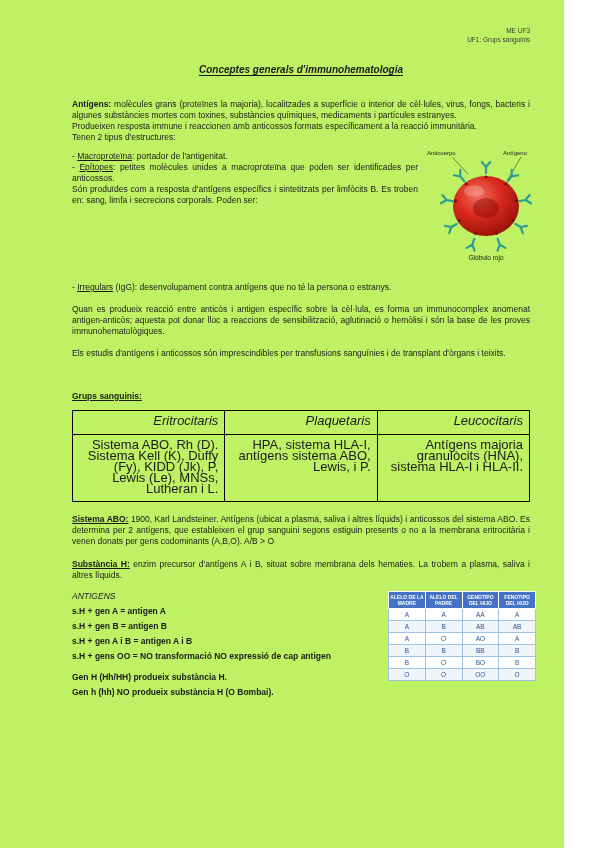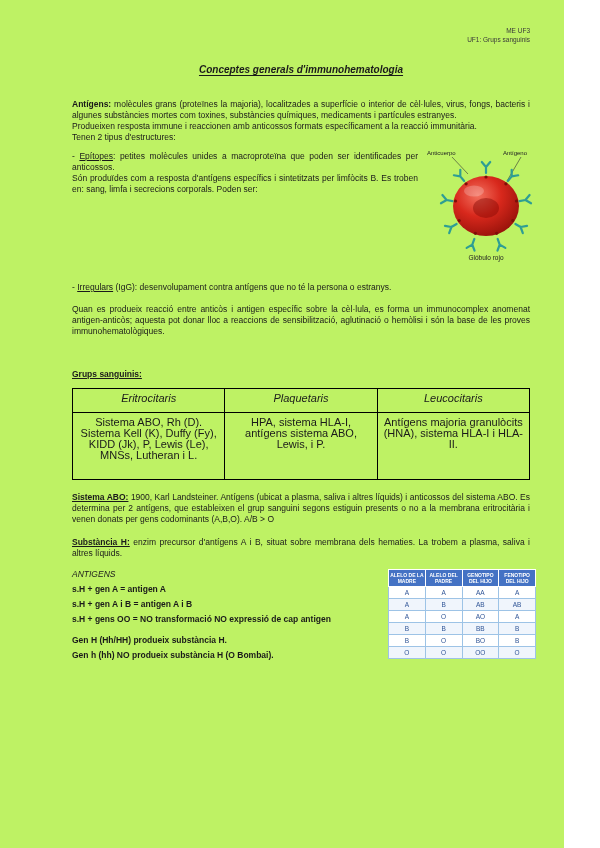--- a/index.html
+++ b/index.html
@@ -13,21 +13,21 @@
   .mt12{margin-top:12px;}
   .mt24{margin-top:24px;}
   .term{font-weight:bold;}
   .u{text-decoration:underline;}
   .bu{font-weight:bold;text-decoration:underline;}
   .narrow{margin-right:112px;}
   .wrap-fig{position:relative;min-height:120px;margin-top:8px;}
   .cell-figure{position:absolute;top:-4px;right:-14px;width:118px;margin:0;padding:0;}
   .section-heading{margin-top:32px;font-weight:bold;text-decoration:underline;}
   table.main{width:100%;border-collapse:collapse;margin-top:8px;}
-  table.main th,table.main td{border:1px solid #000;padding:4px 6px;vertical-align:top;text-align:center;font-weight:normal;font-size:11px;line-height:11px;}
+  table.main th,table.main td{border:1px solid #000;padding:4px 6px;vertical-align:top;text-align:right;font-weight:normal;font-size:13px;line-height:11px;}
   table.main th{font-style:italic;width:33.3%;padding-bottom:8px;}
   table.main td{height:58px;}
   .ant-heading{font-style:italic;margin-top:10px;}
   .abo-section{position:relative;margin-top:4px;}
   .shl{font-weight:bold;margin-top:4px;}
   .genline{font-weight:bold;margin-top:4px;}
   .gen-first{margin-top:10px;}
   .gtable{position:absolute;top:0;right:-6px;width:148px;border-collapse:collapse;table-layout:fixed;}
   .gtable th{background:#4472c4;color:#ffffff;font-size:5px;line-height:6px;padding:2px 1px;border:1px solid #ffffff;text-align:center;font-weight:bold;}
   .gtable td{border:1px solid #9dc3e6;color:#2f5496;font-size:6.5px;line-height:9px;text-align:center;background:#ffffff;padding:1px 0;}
@@ -96,29 +96,31 @@
             <use href="#ab" transform="translate(46.3,97.6) rotate(200)"></use>
             <use href="#ab" transform="translate(25.4,80) rotate(240)"></use>
             <use href="#ab" transform="translate(20.6,53) rotate(280)"></use>
             <use href="#ab" transform="translate(34.3,29.4) rotate(320)"></use>
           </g>
 
           <text x="60" y="113" font-size="6.5" fill="#222222" text-anchor="middle">Glóbulo rojo</text>
         </svg>
       </figure>
 
+      <p class="narrow"><span>- </span><span class="u">Macroproteïna</span><span>: portador de l'antigenitat.</span></p>
       <p class="narrow"><span>- </span><span class="u">Epítopes</span><span>: petites molècules unides a macroproteïna que poden ser identificades per anticossos.</span></p>
 
       <p class="narrow">Són produïdes com a resposta d'antígens específics i sintetitzats per limfòcits B. Es troben en: sang, limfa i secrecions corporals. Poden ser:</p>
     </div>
 
     <p class="mt"><span>- </span><span class="u">Irregulars</span><span> (IgG): desenvolupament contra antígens que no té la persona o estranys.</span></p>
 
     <p class="mt">Quan es produeix reacció entre anticòs i antigen específic sobre la cèl·lula, es forma un immunocomplex anomenat antigen-anticòs; aquesta pot donar lloc a reaccions de sensibilització, aglutinació o hemòlisi i són la base de les proves immunohematològiques.</p>
 
+    <p class="mt">Els estudis d'antígens i anticossos són imprescindibles per transfusions sanguínies i de transplant d'òrgans i teixits.</p>
 
     <p class="section-heading">Grups sanguinis:</p>
 
     <table class="main">
       <thead>
         <tr>
           <th>Eritrocitaris</th>
           <th>Plaquetaris</th>
           <th>Leucocitaris</th>
         </tr>
@@ -132,20 +134,21 @@
       </tbody>
     </table>
 
     <p class="mt12"><span class="bu">Sistema ABO:</span><span> 1900, Karl Landsteiner. Antígens (ubicat a plasma, saliva i altres líquids) i anticossos del sistema ABO. Es determina per 2 antígens, que estableixen el grup sanguini segons estiguin presents o no a la membrana eritrocitària i venen donats per gens codominants (A,B,O). A/B &gt; O</span></p>
 
     <p class="mt12"><span class="bu">Substància H:</span><span> enzim precursor d'antígens A i B, situat sobre membrana dels hematies. La trobem a plasma, saliva i altres líquids.</span></p>
 
     <div class="abo-section">
       <p class="ant-heading">ANTIGENS</p>
       <p class="shl">s.H + gen A = antigen A</p>
+      <p class="shl">s.H + gen B = antigen B</p>
       <p class="shl">s.H + gen A i B = antigen A i B</p>
       <p class="shl">s.H + gens OO = NO transformació NO expressió de cap antigen</p>
 
       <p class="genline gen-first">Gen H (Hh/HH) produeix substància H.</p>
       <p class="genline">Gen h (hh) NO produeix substància H (O Bombai).</p>
 
       <table class="gtable">
         <thead>
           <tr>
             <th>ALELO DE LA MADRE</th>

